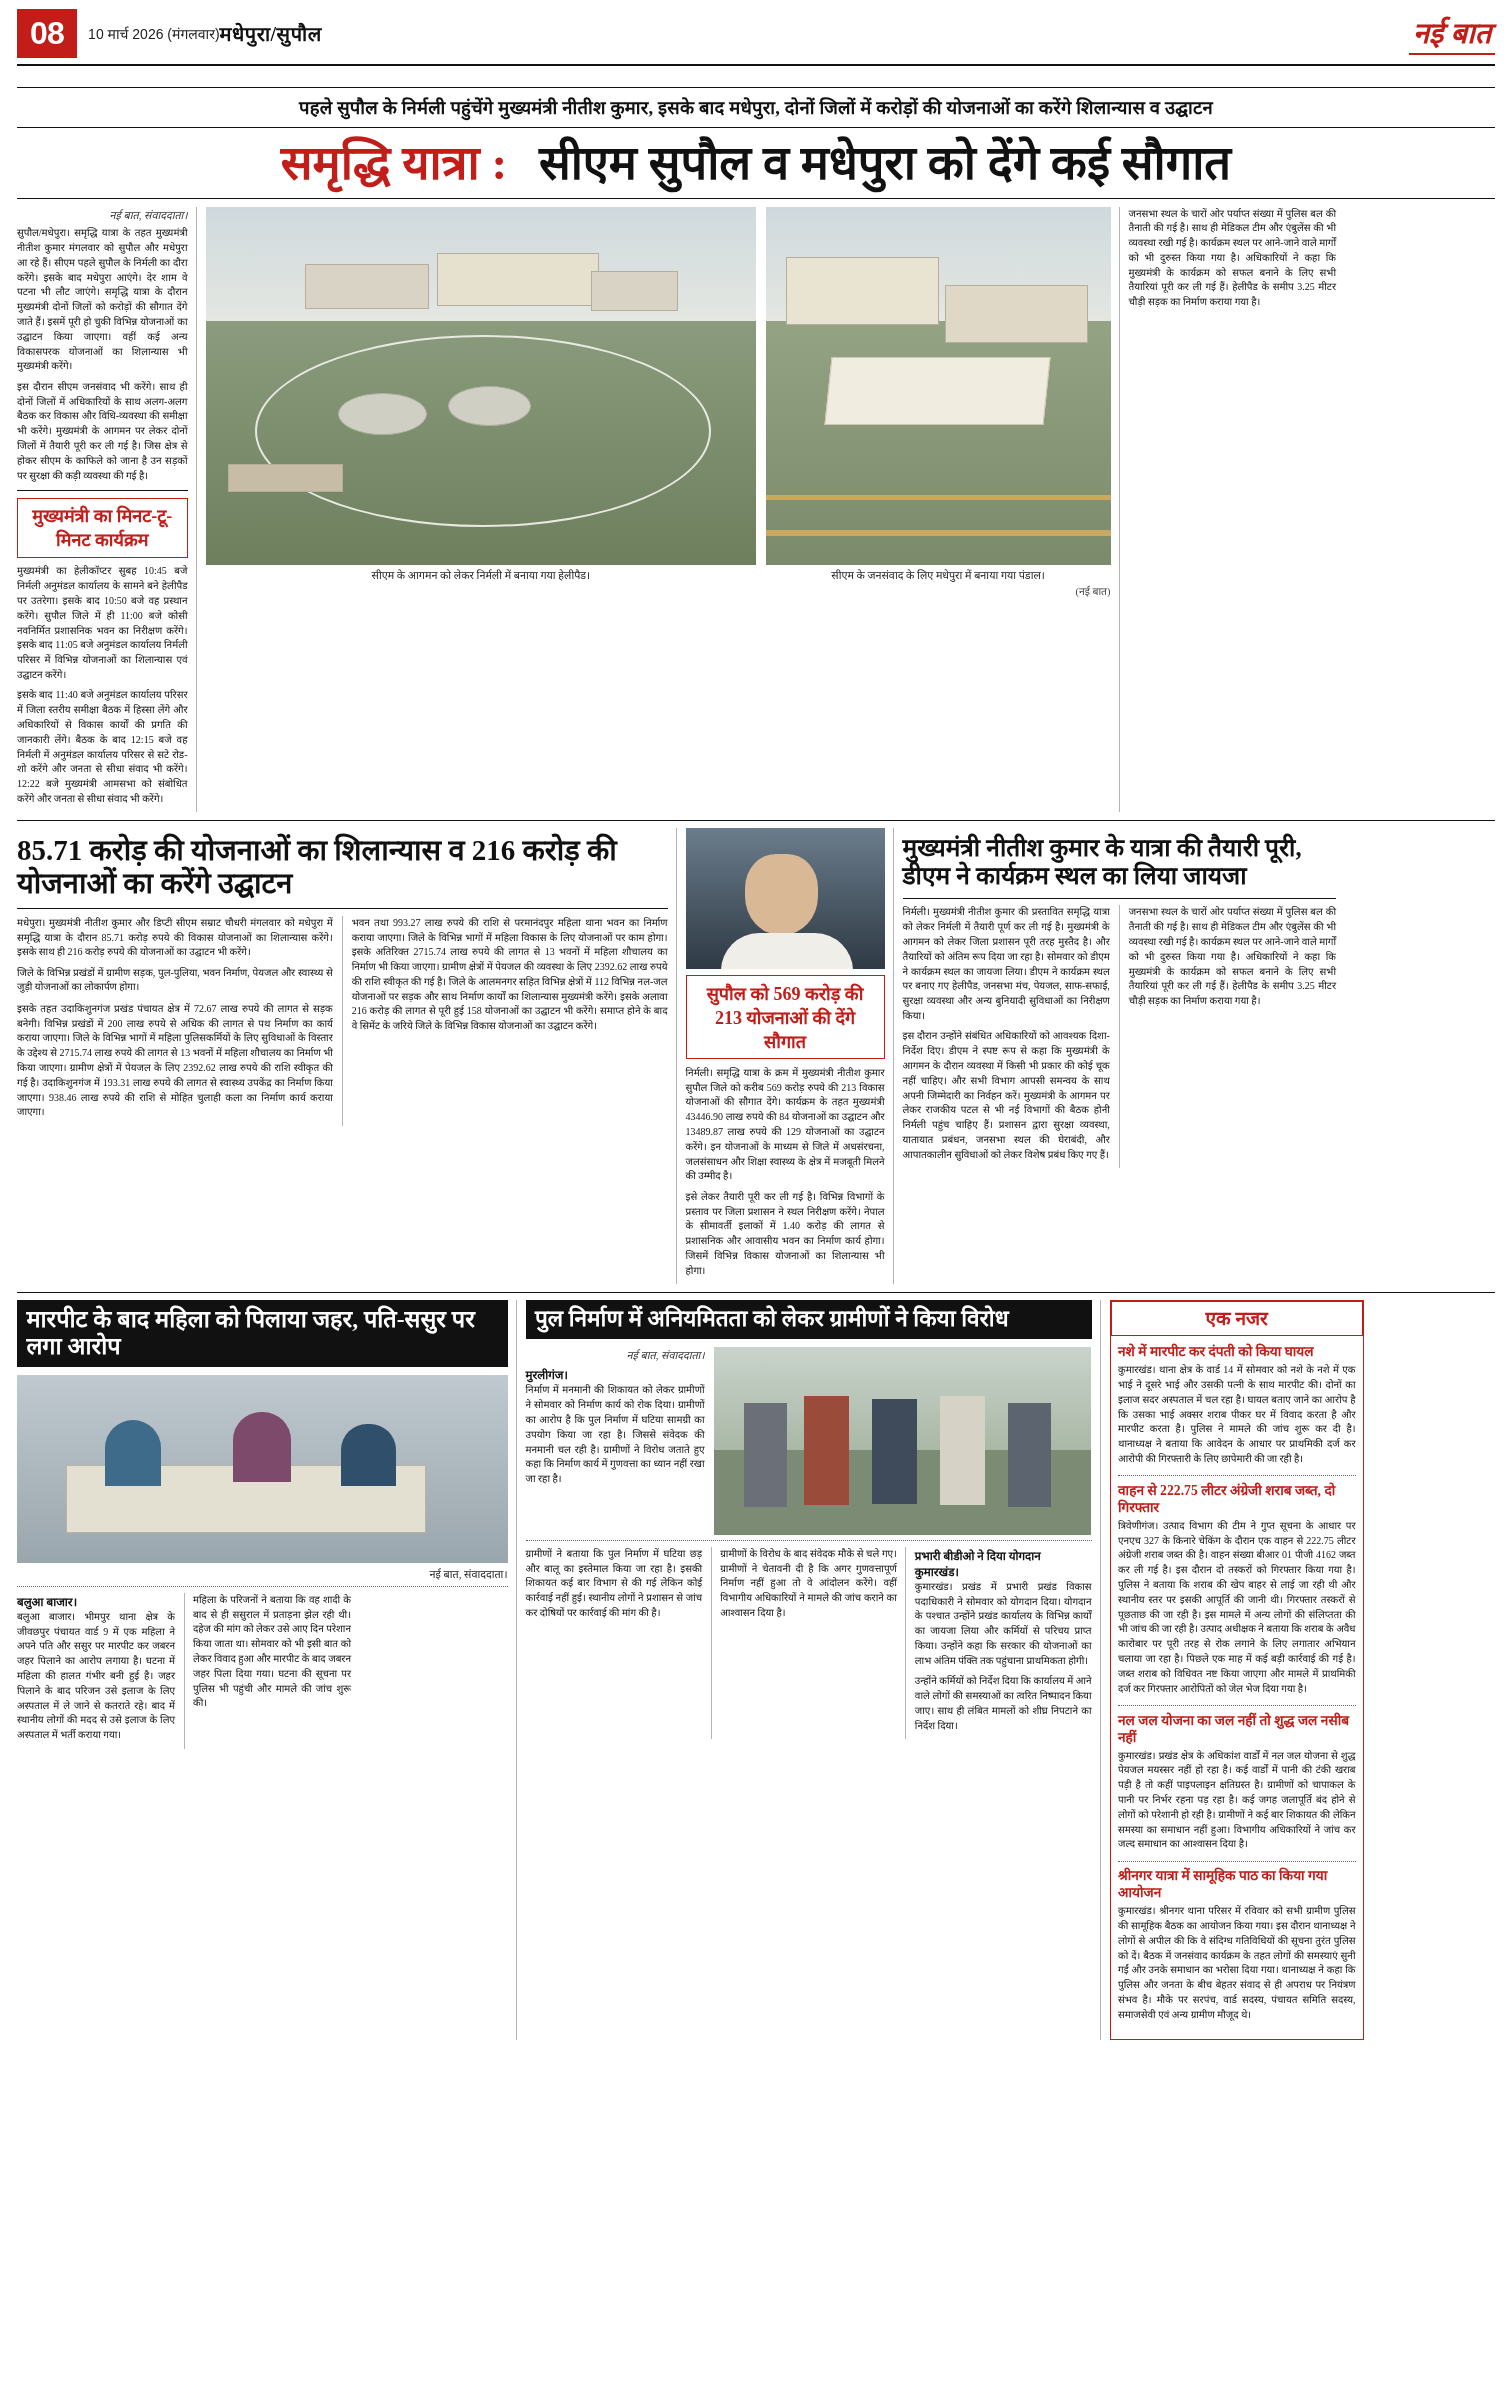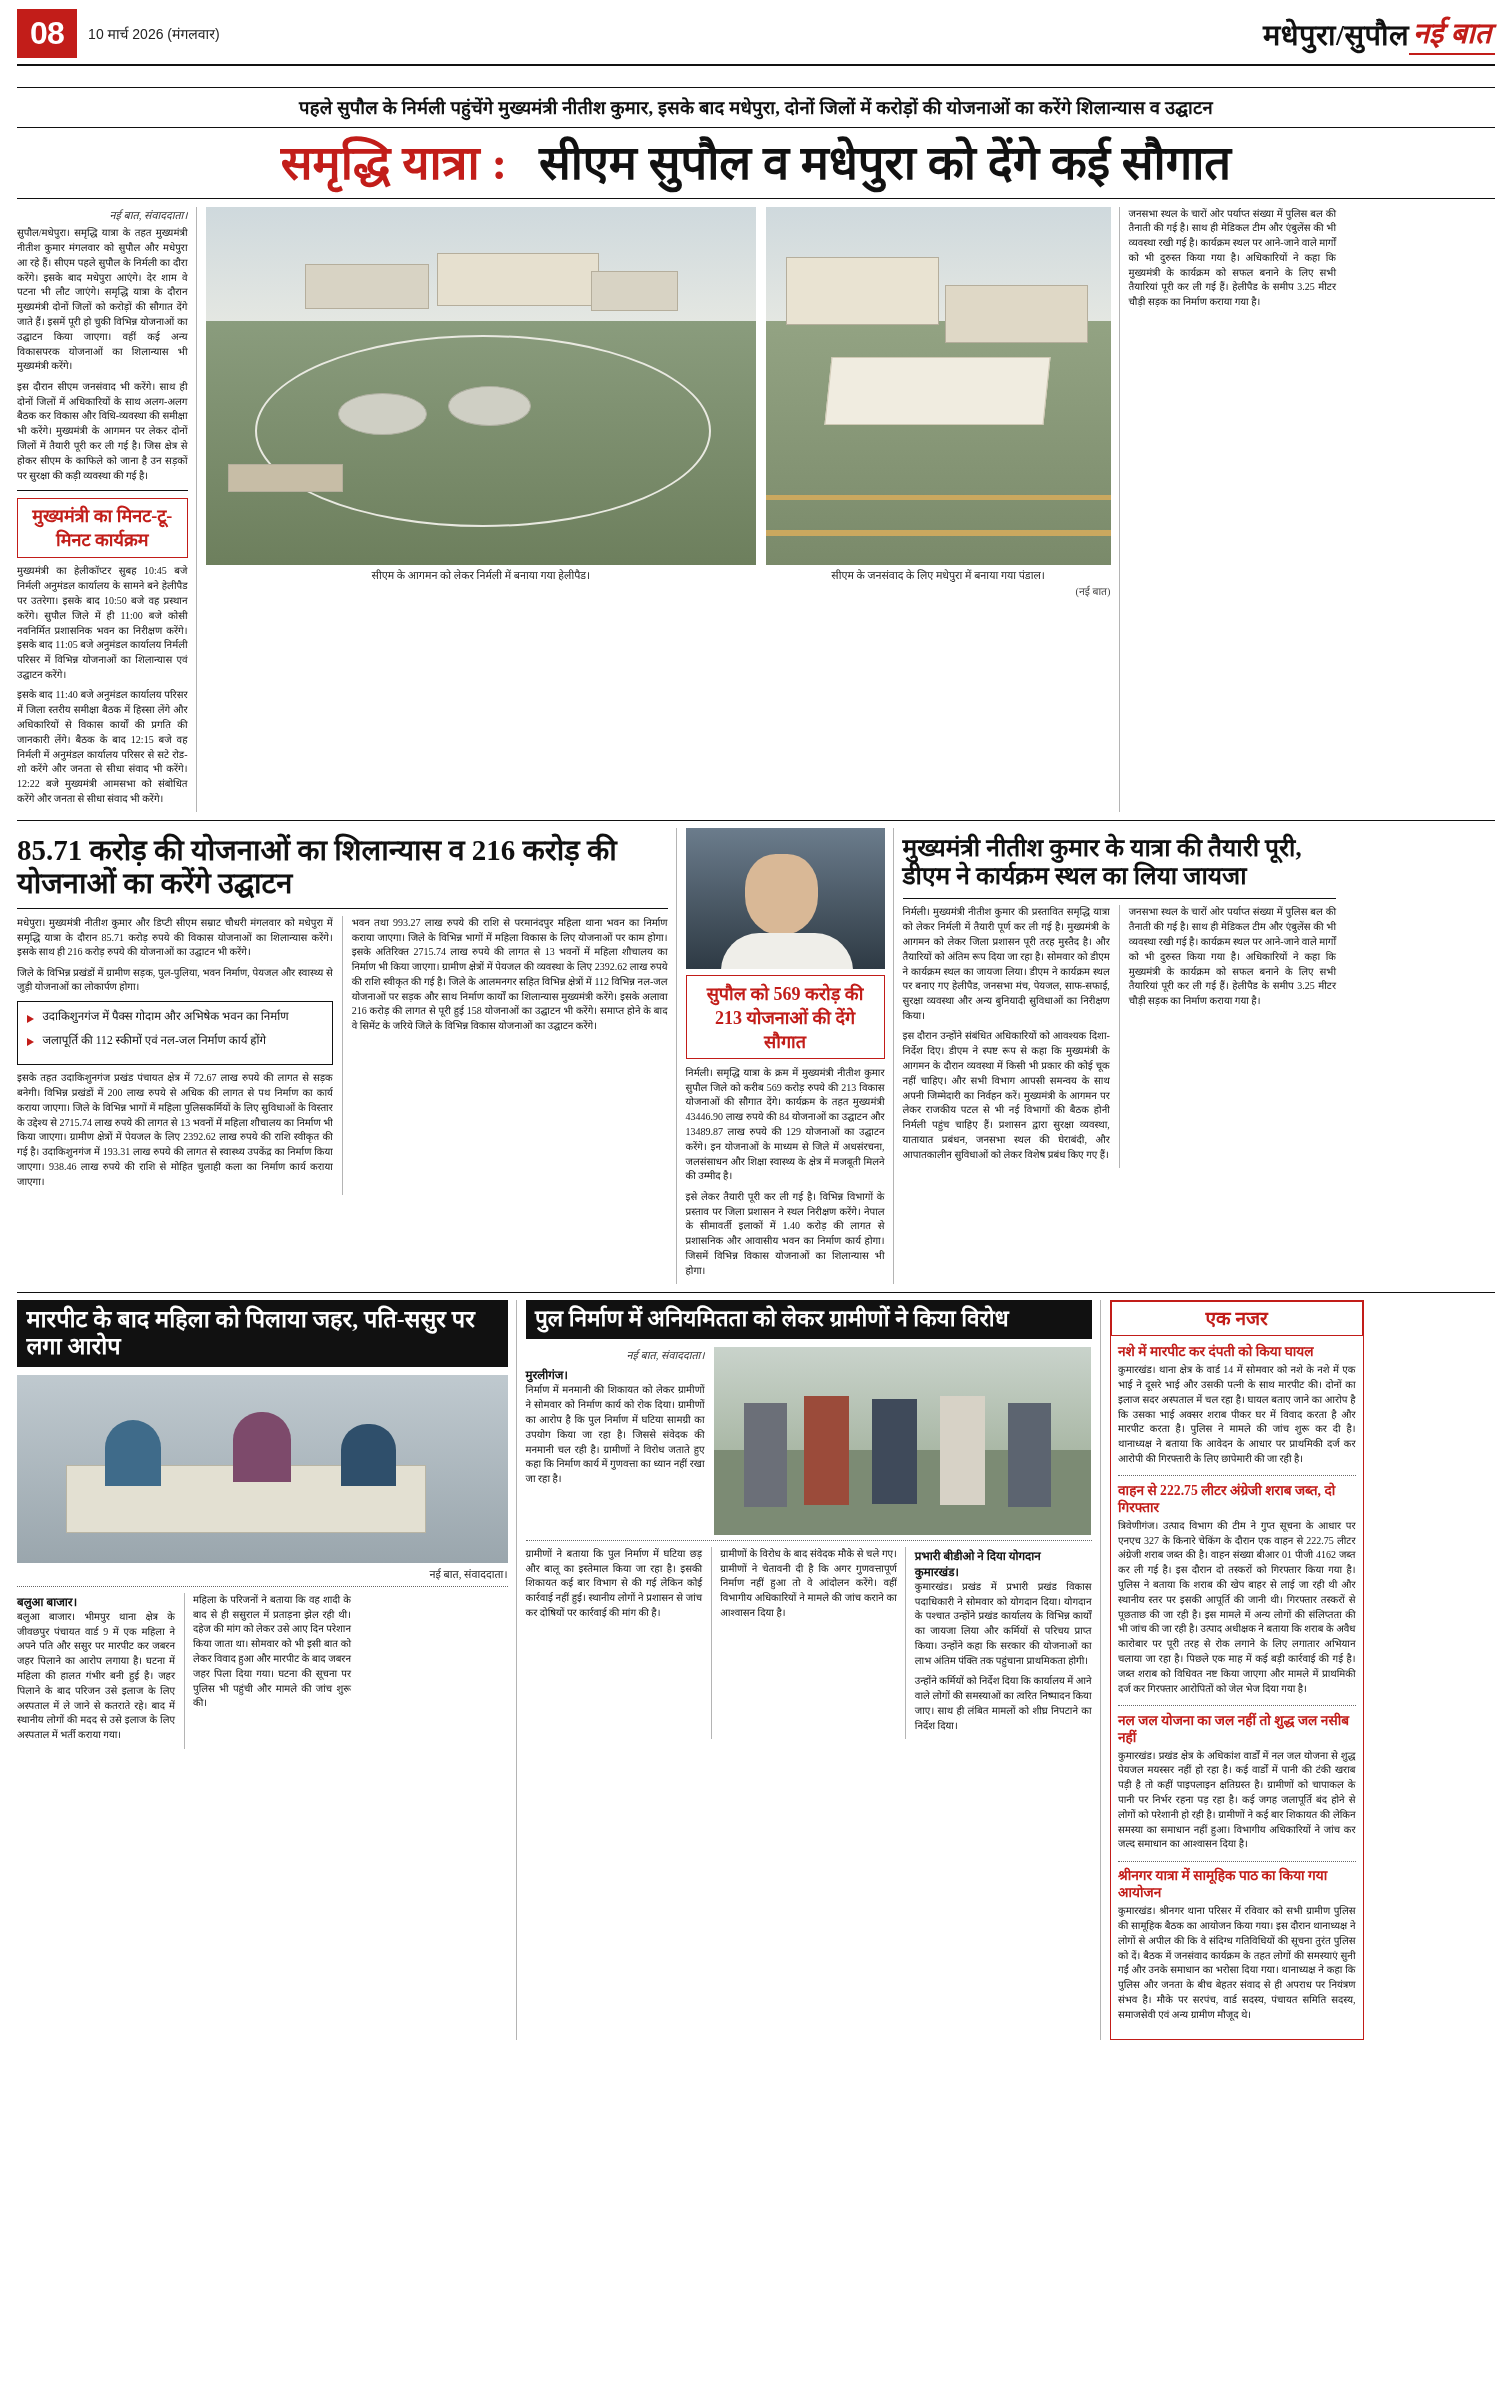--- a/index.html
+++ b/index.html
@@ -38,22 +38,22 @@
   }
   .mast-date{
     font-size:14px;
     margin-left:11.3px;
     color:#222;
     font-family:"Liberation Sans",sans-serif;
     white-space:nowrap;
   }
   .mast-center{
     flex:1;
-    text-align:right;
-    font-size:29px;
+    text-align:left;
+    font-size:20px;
     font-weight:bold;
     letter-spacing:0.5px;
   }
   .mast-logo{
     color:#c21d19;
     font-size:29px;
     font-weight:bold;
     font-style:italic;
     border-bottom:2.8px solid #c21d19;
     padding:0 3.8px 1.9px 3.8px;
@@ -283,26 +283,20 @@
 
   <div class="row">
 
     <div class="col col-pad-r" style="width:659px;">
       <h2 class="sec">85.71 करोड़ की योजनाओं का शिलान्यास व 216 करोड़ की योजनाओं का करेंगे उद्घाटन</h2>
       <div class="sep-thin"></div>
       <div class="row" style="gap:9.4px;">
         <div style="width:320px;">
           <p class="body">मधेपुरा। मुख्यमंत्री नीतीश कुमार और डिप्टी सीएम सम्राट चौधरी मंगलवार को मधेपुरा में समृद्धि यात्रा के दौरान 85.71 करोड़ रुपये की विकास योजनाओं का शिलान्यास करेंगे। इसके साथ ही 216 करोड़ रुपये की योजनाओं का उद्घाटन भी करेंगे।</p>
           <p class="body">जिले के विभिन्न प्रखंडों में ग्रामीण सड़क, पुल-पुलिया, भवन निर्माण, पेयजल और स्वास्थ्य से जुड़ी योजनाओं का लोकार्पण होगा।</p>
-          <div class="boxed">
-            <ul class="bullets">
-              <li>उदाकिशुनगंज में पैक्स गोदाम और अभिषेक भवन का निर्माण</li>
-              <li>जलापूर्ति की 112 स्कीमों एवं नल-जल निर्माण कार्य होंगे</li>
-            </ul>
-          </div>
           <p class="body" style="margin-top:6.6px;">इसके तहत उदाकिशुनगंज प्रखंड पंचायत क्षेत्र में 72.67 लाख रुपये की लागत से सड़क बनेगी। विभिन्न प्रखंडों में 200 लाख रुपये से अधिक की लागत से पथ निर्माण का कार्य कराया जाएगा। जिले के विभिन्न भागों में महिला पुलिसकर्मियों के लिए सुविधाओं के विस्तार के उद्देश्य से 2715.74 लाख रुपये की लागत से 13 भवनों में महिला शौचालय का निर्माण भी किया जाएगा। ग्रामीण क्षेत्रों में पेयजल के लिए 2392.62 लाख रुपये की राशि स्वीकृत की गई है। उदाकिशुनगंज में 193.31 लाख रुपये की लागत से स्वास्थ्य उपकेंद्र का निर्माण किया जाएगा। 938.46 लाख रुपये की राशि से मोहित चुलाही कला का निर्माण कार्य कराया जाएगा।</p>
         </div>
         <div style="width:320px;" class="vline col-pad-l">
           <p class="body">भवन तथा 993.27 लाख रुपये की राशि से परमानंदपुर महिला थाना भवन का निर्माण कराया जाएगा। जिले के विभिन्न भागों में महिला विकास के लिए योजनाओं पर काम होगा। इसके अतिरिक्त 2715.74 लाख रुपये की लागत से 13 भवनों में महिला शौचालय का निर्माण भी किया जाएगा। ग्रामीण क्षेत्रों में पेयजल की व्यवस्था के लिए 2392.62 लाख रुपये की राशि स्वीकृत की गई है। जिले के आलमनगर सहित विभिन्न क्षेत्रों में 112 विभिन्न नल-जल योजनाओं पर सड़क और साथ निर्माण कार्यों का शिलान्यास मुख्यमंत्री करेंगे। इसके अलावा 216 करोड़ की लागत से पूरी हुई 158 योजनाओं का उद्घाटन भी करेंगे। समाप्त होने के बाद वे सिमेंट के जरिये जिले के विभिन्न विकास योजनाओं का उद्घाटन करेंगे।</p>
         </div>
       </div>
     </div>
 
     <div class="col vline col-pad" style="width:217px;">
       <div class="photo portrait" style="height:141px;">

